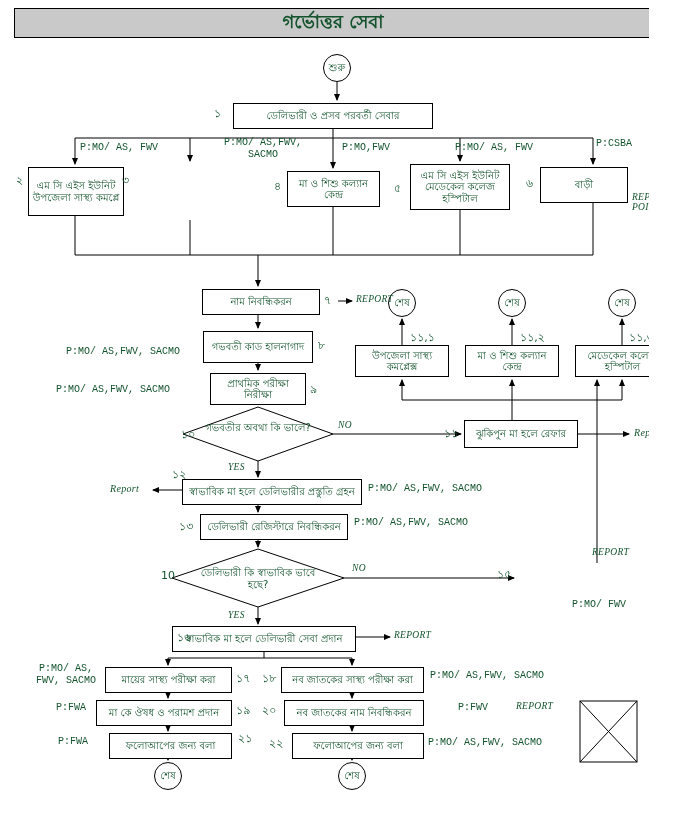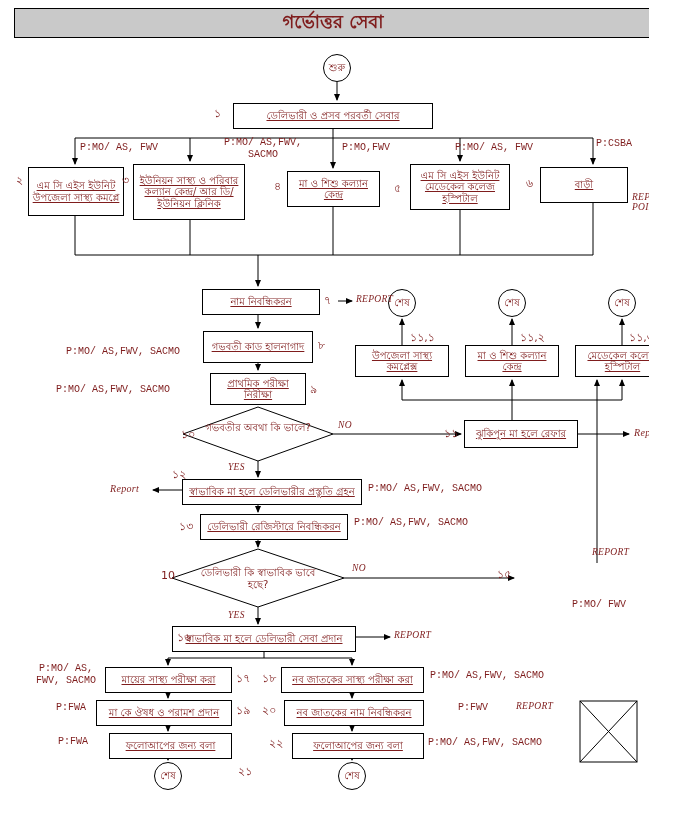--- a/index.html
+++ b/index.html
@@ -1,24 +1,24 @@
 <!DOCTYPE html>
 <html><head>
 <meta charset="utf-8">
 <style>
   html,body{margin:0;padding:0;background:#fff;}
-  .canvas{position:relative;width:649px;height:829px;background:#fff;color:#7f1d1d;
+  .canvas{position:relative;width:649px;height:829px;background:#fff;color:#14532d;
           font-family:"DejaVu Sans","Liberation Sans",sans-serif;overflow:hidden;}
   svg.wires{position:absolute;left:0;top:0;z-index:1;}
   .titlebar{position:absolute;left:14px;top:8px;width:638px;height:30px;background:#c9c9c9;
             border:1px solid #000;box-sizing:border-box;display:flex;align-items:center;
             justify-content:center;font-size:18px;font-weight:bold;z-index:2;}
   .box{position:absolute;background:#fff;border:1px solid #000;box-sizing:border-box;
        display:flex;align-items:center;justify-content:center;text-align:center;
-       font-size:10px;line-height:1.14;padding:12px 2px;z-index:2;text-decoration:underline;}
+       font-size:10px;line-height:1.14;padding:12px 2px;z-index:2;}
   .circle{position:absolute;width:28px;height:28px;border-radius:50%;background:#fff;
           border:1px solid #000;box-sizing:border-box;display:flex;align-items:center;
           justify-content:center;font-size:10px;z-index:2;}
   .dtext{position:absolute;text-align:center;font-size:10px;line-height:1.15;z-index:2;}
   .num{position:absolute;font-size:11px;z-index:3;}
   .plabel{position:absolute;font-size:10px;font-family:Liberation Mono, monospace;
           white-space:nowrap;z-index:2;}
   .plabel.r{text-align:right;}
   .plabel.two{white-space:normal;text-align:center;line-height:1.15;}
   .fword{position:absolute;font-size:9.5px;font-family:"Liberation Serif","DejaVu Serif",serif;
@@ -99,21 +99,20 @@
 
   <div class="circle" style="left:323px;top:54px">শুরু</div>
   <div class="circle" style="left:388px;top:289px">শেষ</div>
   <div class="circle" style="left:498px;top:289px">শেষ</div>
   <div class="circle" style="left:608px;top:289px">শেষ</div>
   <div class="circle" style="left:154px;top:762px">শেষ</div>
   <div class="circle" style="left:338px;top:762px">শেষ</div>
 
   <div class="box" style="left:233px;top:103px;width:200px;height:20px">ডেলিভারী ও প্রসব পরবর্তী সেবার</div>
   <div class="box" style="left:28px;top:167px;width:96px;height:49px">এম সি এইস ইউনিট উপজেলা সাস্থ্য কমপ্লে</div>
-  <div class="box" style="left:133px;top:164px;width:112px;height:56px">ইউনিয়ন সাস্থ্য ও পরিবার কল্যান কেন্দ্র/ আর ডি/ ইউনিয়ন ক্লিনিক</div>
   <div class="box" style="left:287px;top:171px;width:93px;height:36px">মা ও শিশু কল্যান কেন্দ্র</div>
   <div class="box" style="left:410px;top:164px;width:100px;height:46px">এম সি এইস ইউনিট মেডেকেল কলেজ হস্পিটাল</div>
   <div class="box" style="left:540px;top:167px;width:88px;height:36px">বাড়ী</div>
   <div class="box" style="left:202px;top:289px;width:118px;height:22px">নাম নিবন্ধিকরন</div>
   <div class="box" style="left:203px;top:331px;width:110px;height:32px">গভবতী কাড হালনাগাদ</div>
   <div class="box" style="left:464px;top:420px;width:114px;height:28px">ঝুকিপুন মা হলে রেফার</div>
   <div class="box" style="left:210px;top:373px;width:96px;height:32px">প্রাথমিক পরীক্ষা নিরীক্ষা</div>
   <div class="box" style="left:355px;top:345px;width:94px;height:32px">উপজেলা সাস্থ্য কমপ্লেক্স</div>
   <div class="box" style="left:465px;top:345px;width:94px;height:32px">মা ও শিশু কল্যান কেন্দ্র</div>
   <div class="box" style="left:575px;top:345px;width:95px;height:32px">মেডেকেল কলেজ হস্পিটাল</div>
@@ -146,21 +145,21 @@
   <div class="num" style="left:629px;top:329px">১১,৩</div>
   <div class="num" style="left:172px;top:466px">১২</div>
   <div class="num" style="left:179px;top:518px">১৩</div>
   <div class="num" style="left:161px;top:569px">10</div>
   <div class="num" style="left:497px;top:566px">১৫</div>
   <div class="num" style="left:177px;top:629px">১৬</div>
   <div class="num" style="left:236px;top:670px">১৭</div>
   <div class="num" style="left:262px;top:670px">১৮</div>
   <div class="num" style="left:236px;top:702px">১৯</div>
   <div class="num" style="left:262px;top:702px">২০</div>
-  <div class="num" style="left:238px;top:763px">২১</div>
+  <div class="num" style="left:238px;top:730px">২১</div>
   <div class="num" style="left:269px;top:735px">২২</div>
 
   <div class="plabel" style="left:80px;top:142px">P:MO/ AS, FWV</div>
   <div class="plabel two" style="left:220px;top:137px;width:86px">
     <span>P:MO/ AS,FWV,</span><br>
     <span>SACMO</span>
   </div>
   <div class="plabel" style="left:342px;top:142px">P:MO,FWV</div>
   <div class="plabel" style="left:455px;top:142px">P:MO/ AS, FWV</div>
   <div class="plabel" style="left:596px;top:138px">P:CSBA</div>

